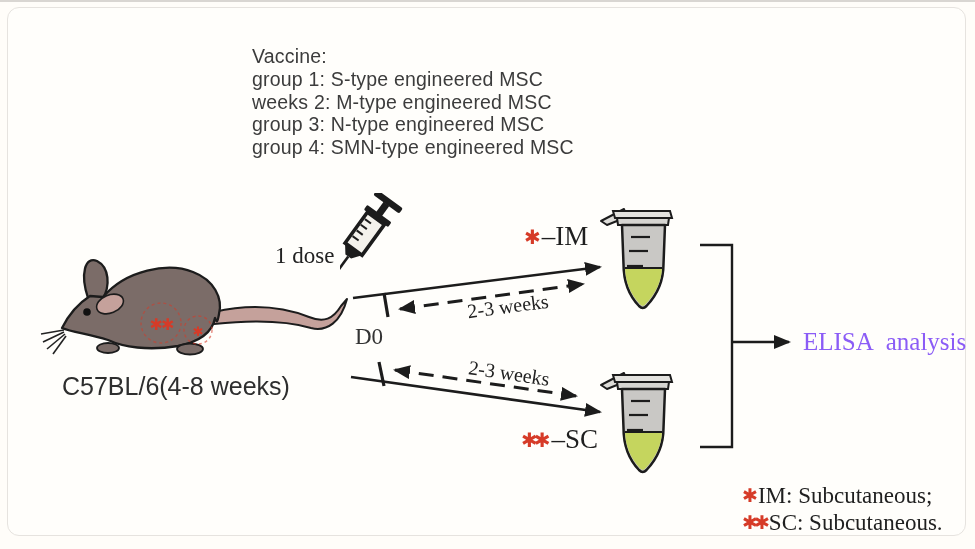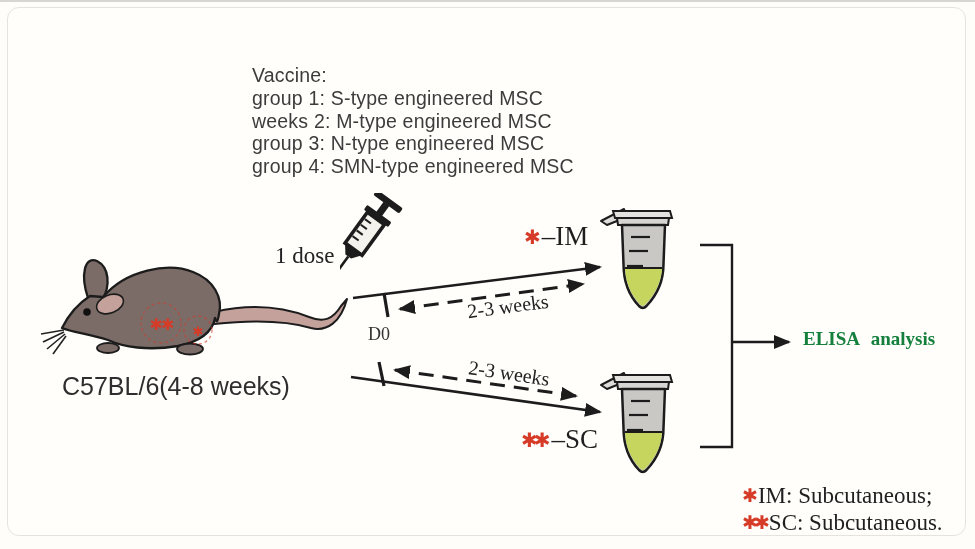--- a/index.html
+++ b/index.html
@@ -9,50 +9,50 @@
   }
   .abs{position:absolute;}
   .top-line{left:0;top:0;width:975px;height:2px;background:#d9d6d2;}
   .card{
     left:7px;top:7px;width:957px;height:527px;background:#fffefb;
     border:1.5px solid #e6e3df;border-radius:12px;
   }
   
   .vaccine{
     left:252px;top:45px;font-family:"Liberation Sans",sans-serif;
-    font-size:19.5px;line-height:22.8px;color:#3c3c3c;letter-spacing:0.2px;margin-top:19px;
+    font-size:19.5px;line-height:22.8px;color:#3c3c3c;letter-spacing:0.2px;
   }
   
   .mouse-svg{left:28px;top:246px;}
   .mouse-label{
     left:62px;top:372px;font-family:Liberation Sans, sans-serif;
     font-size:25px;color:#2e2e2e;
   }
   
   .syringe-svg{left:340px;top:193px;}
   .dose{left:275px;top:243px;font-size:23px;color:#222;}
   
   .tl-upper{left:345px;top:252px;}
   .tl-lower{left:340px;top:355px;}
   .weeks{width:100px;text-align:center;font-size:20px;color:#222;white-space:nowrap;}
   .weeks-upper{left:458px;top:295px;transform:rotate(-7.5deg);}
   .weeks-lower{left:459px;top:362px;transform:rotate(8.5deg);}
-  .d0{left:368px;top:324px;font-size:18px;color:#333;}
+  .d0{left:355px;top:324px;font-size:23px;color:#333;}
   
   .sample-label{display:flex;align-items:center;font-size:27px;color:#1f1f1f;}
   .im-label{left:524px;top:221px;}
   .sc-label{left:521px;top:424px;}
   .ast{color:#d63b28;font-size:20px;line-height:1;margin-right:1px;}
   .ast.double{letter-spacing:-4px;margin-right:5px;}
   
   .tube-upper{left:598px;top:204px;}
   .tube-lower{left:598px;top:368px;}
   
   .bracket-svg{left:692px;top:238px;}
-  .elisa{left:803px;top:328px;font-size:19px;word-spacing:7px;color:#15803d;font-weight:bold;}
+  .elisa{left:803px;top:328px;font-size:25px;word-spacing:7px;color:#8b5cf6;}
   
   .legend{left:742px;top:482px;font-size:23px;line-height:27px;color:#1f1f1f;}
   .legend .row{display:flex;align-items:center;white-space:nowrap;}
   .lg-glyph{color:#d63b28;font-size:19px;line-height:1;}
   .lg-glyph.double{letter-spacing:-4px;margin-right:3px;}
 </style>
 </head>
 <body>
 
 <svg width="0" height="0" style="position:absolute" aria-hidden="true">

